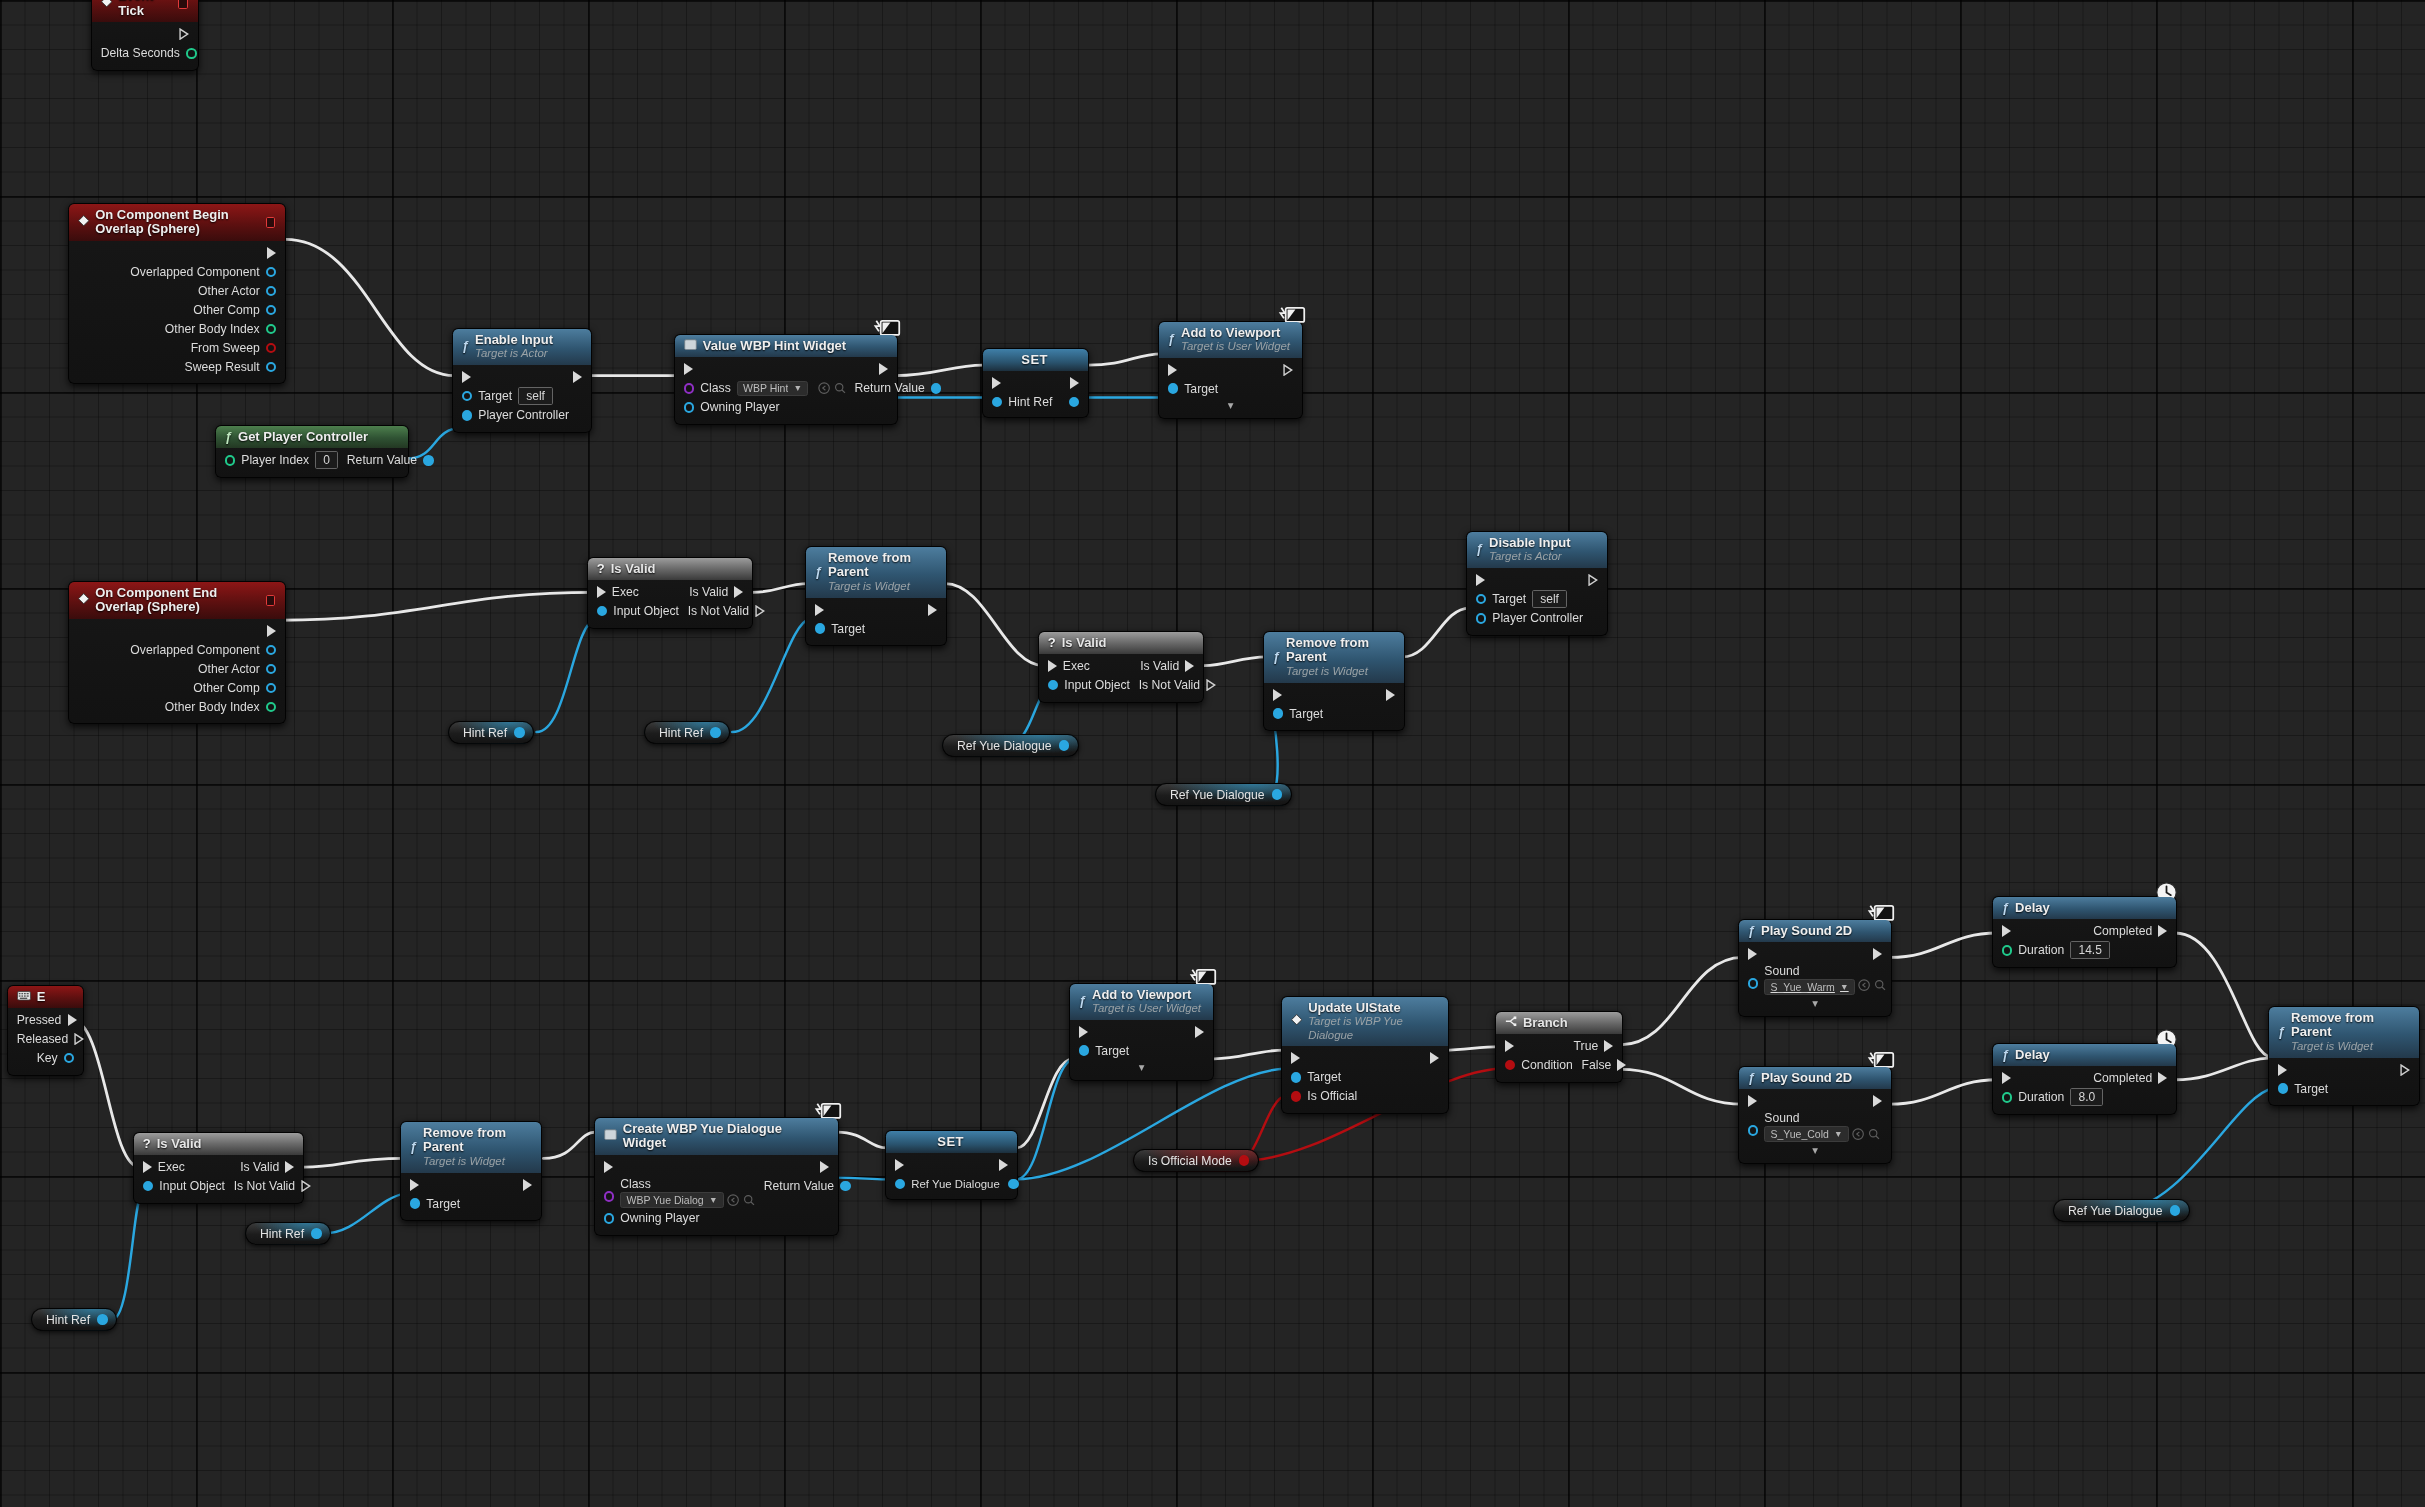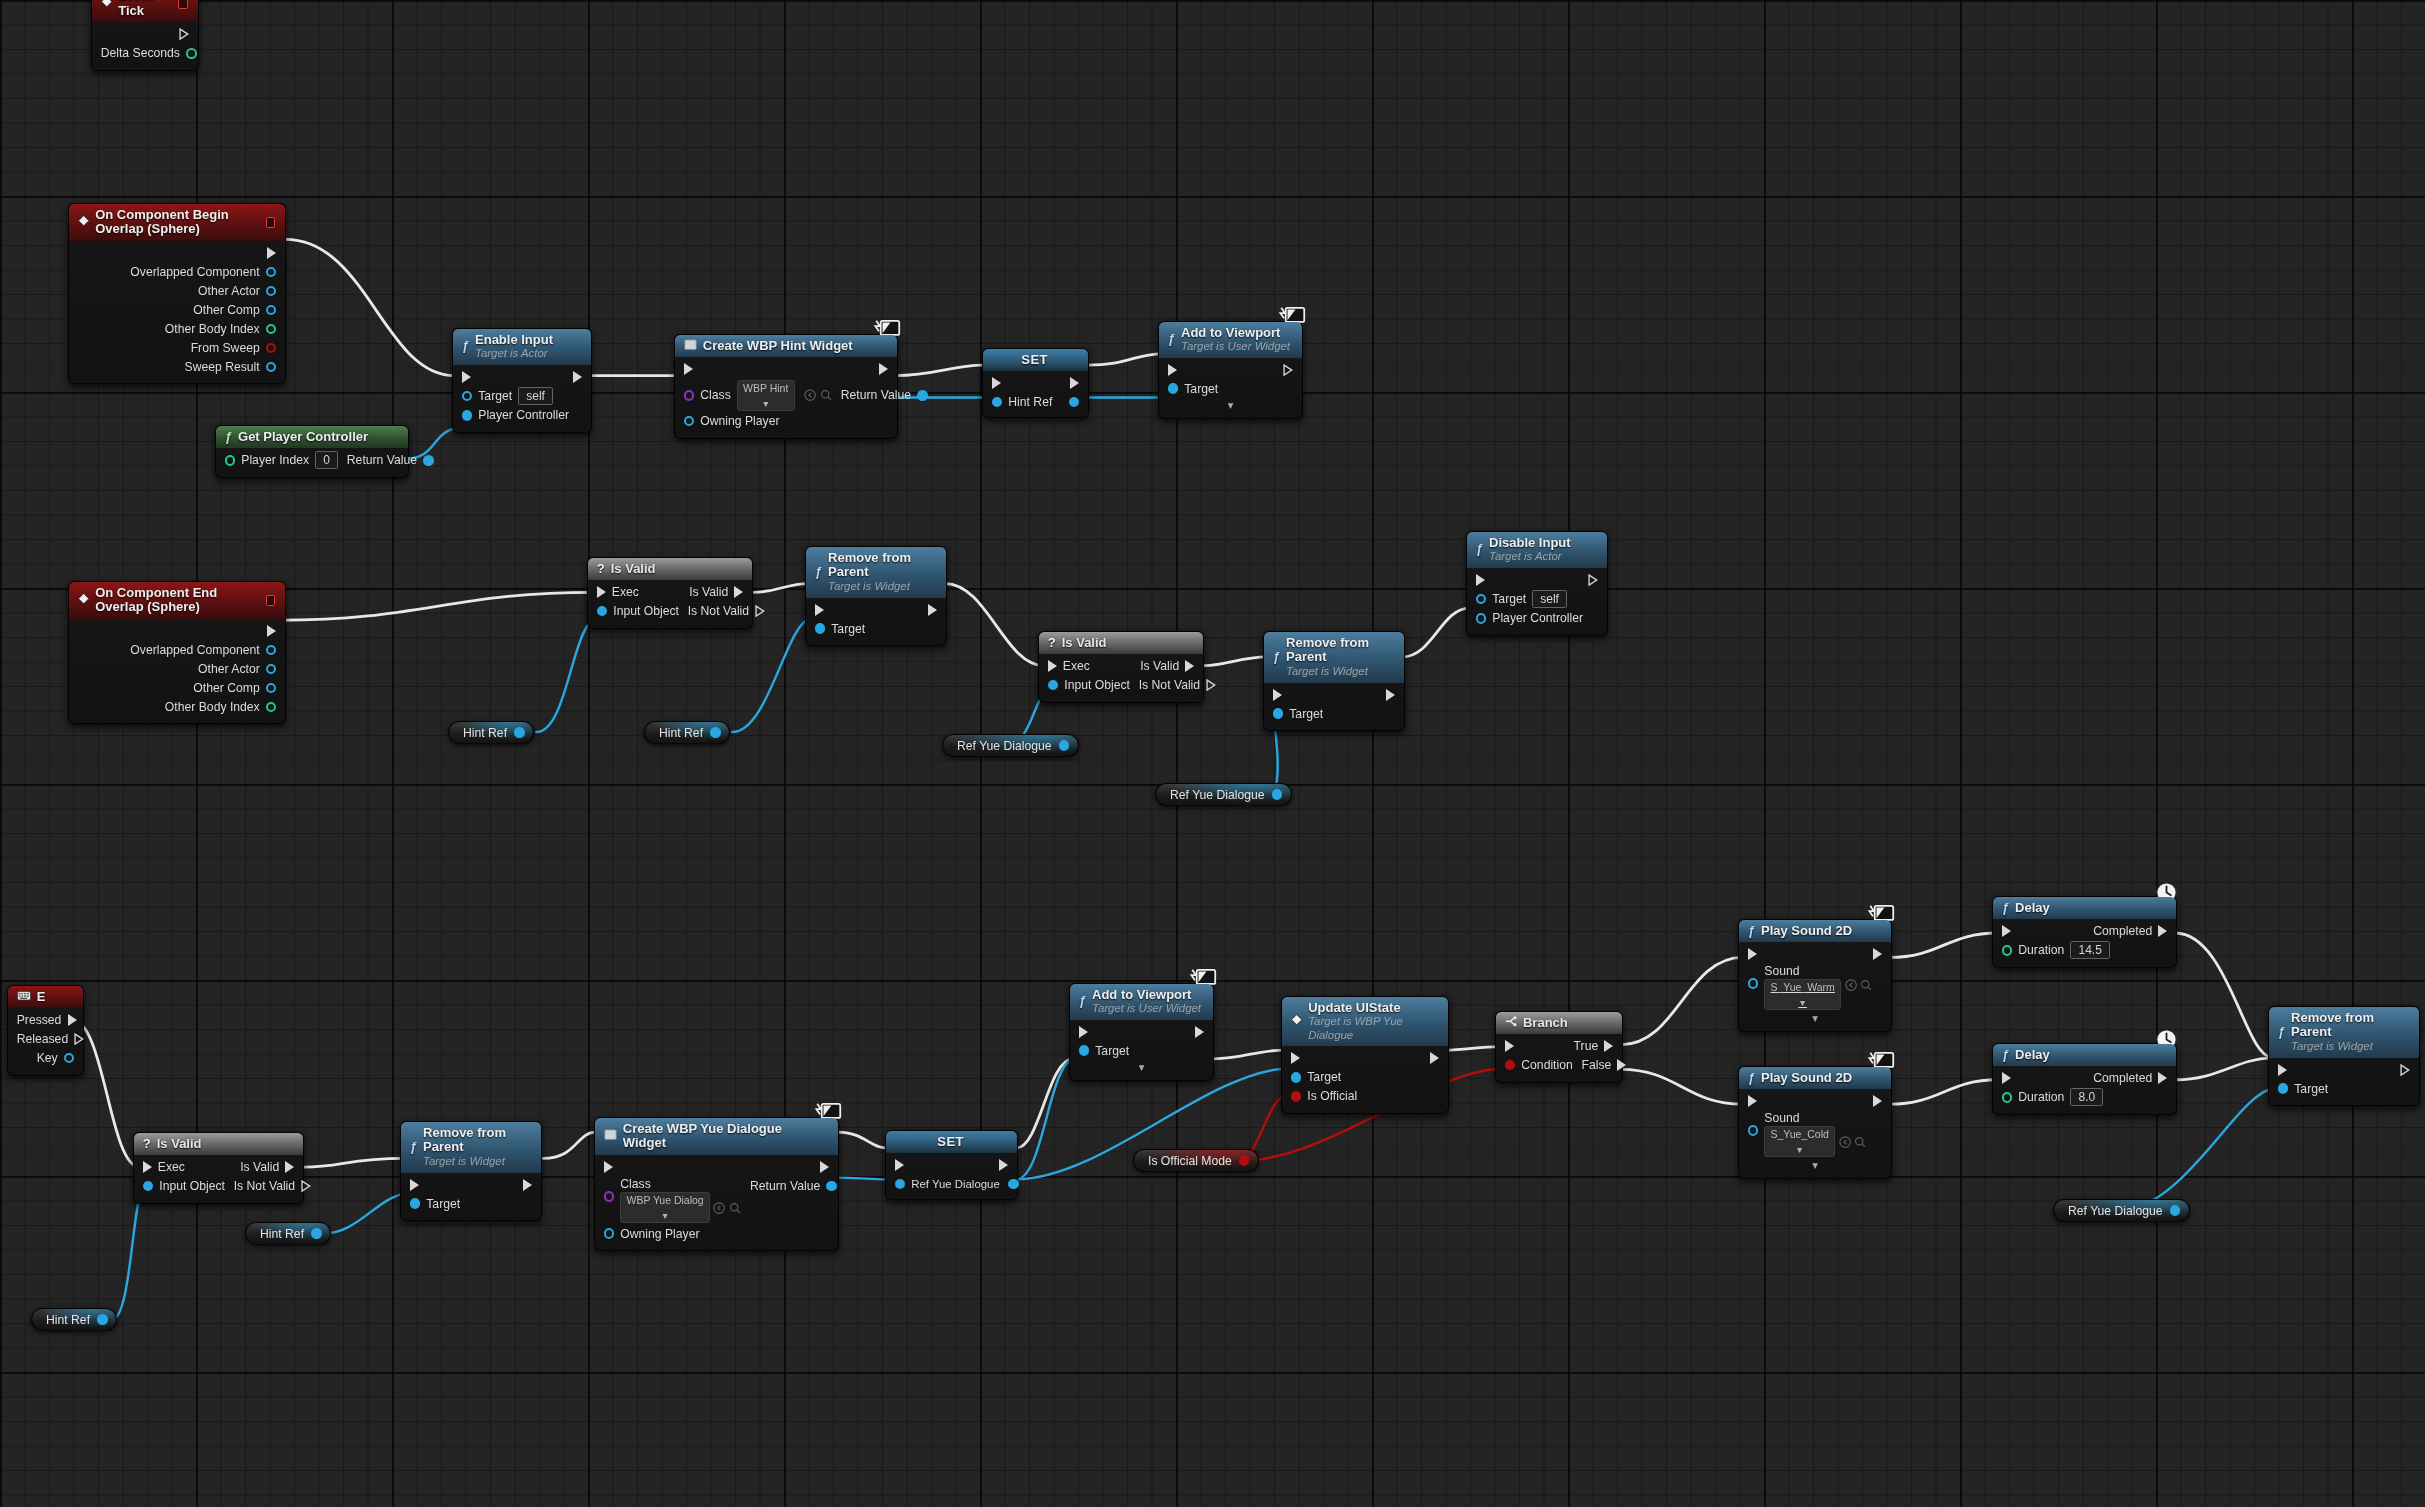--- a/index.html
+++ b/index.html
@@ -77,21 +77,21 @@
   .dot.red.filled { background:#b40d11; }
   .dot.purple { border-color:#8f2fc4; }
 
   .valbox {
     border:0.9px solid #646464; background:#1b1b1b; color:#d6d6d6;
     font-size:12px; padding:0.9px 7px; border-radius:1.7px; min-width:23px; text-align:center;
   }
   .combo {
     display:flex; align-items:center; gap:5.2px;
     background:#2c2c2c; border:0.9px solid #3c3c3c; border-radius:2.6px;
-    padding:0.9px 5.2px; font-size:10.5px; color:#bdbdbd; max-width:115px;flex-direction:column;
+    padding:0.9px 5.2px; font-size:10.5px; color:#bdbdbd; max-width:115px;
   }
   .combo .cv { overflow:hidden; text-overflow:clip; white-space:nowrap; }
   .chev { font-size:8.7px; color:#b5b5b5; }
   .cls-row { display:flex; flex-direction:column; gap:0.9px; }
   .mini-ico { display:flex; gap:3.5px; align-items:center; opacity:.55; margin-left:3.5px; }
   .mini-ico svg { display:block; }
   .expander { text-align:center; color:#a9a9a9; font-size:11.4px; line-height:1; padding-top:1.7px; }
   .evt-sq {
     width:11.4px; height:11.4px; border:1.7px solid #e13a3a; background:#2a0b0b; border-radius:1.7px;
     margin-left:auto;
@@ -374,21 +374,21 @@
           <rect x="17" y="19" width="9" height="3" rx="1" fill="#f0f0f0"></rect>
         </svg>
       </span>
       <div class="title t-widget">
         <span>
           <svg width="13" height="11.4" viewBox="0 0 15 13">
               <rect x="0.8" y="0.8" width="13.4" height="11.4" rx="1.5" fill="#cdd5da" stroke="#6d7b84" stroke-width="1"></rect>
             </svg>
         </span>
         <span class="ttext">
-            <span>Create WBP Hint Widget</span>
+            <span>Value WBP Hint Widget</span>
           </span>
       </div>
       <div class="rows">
         <div class="row">
           <span class="pin-l">
               <span class="exec"></span>
             </span>
           <span class="pin-r">
               <span class="exec"></span>
             </span>

